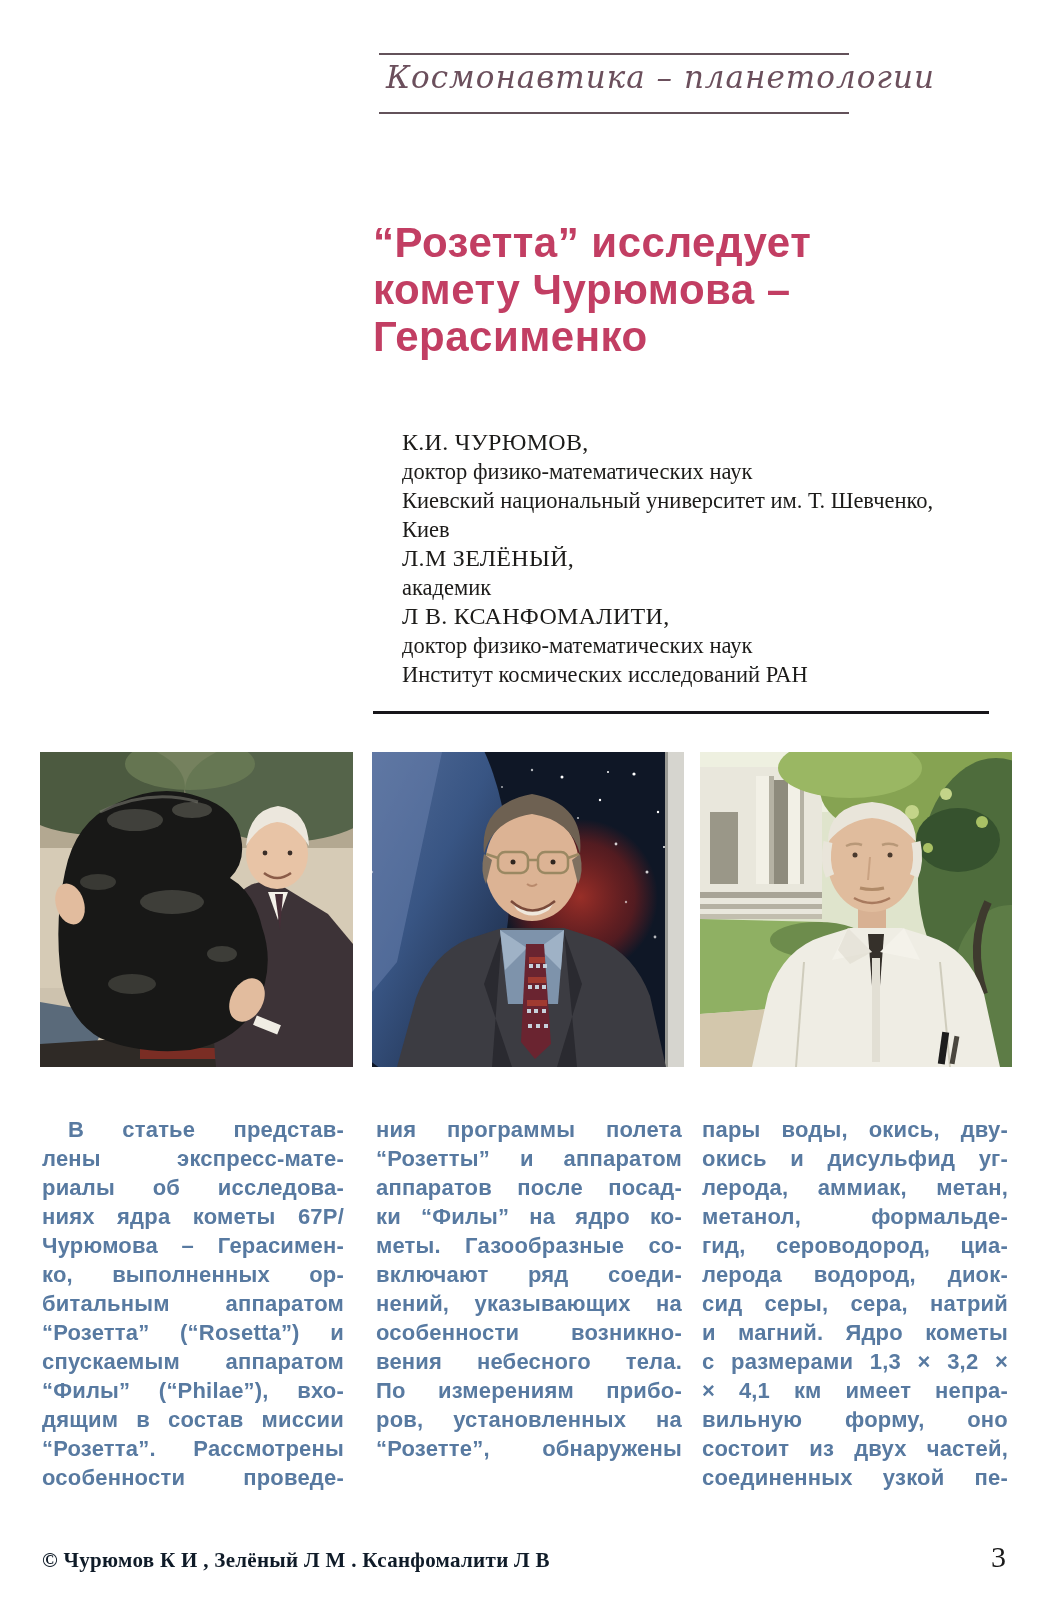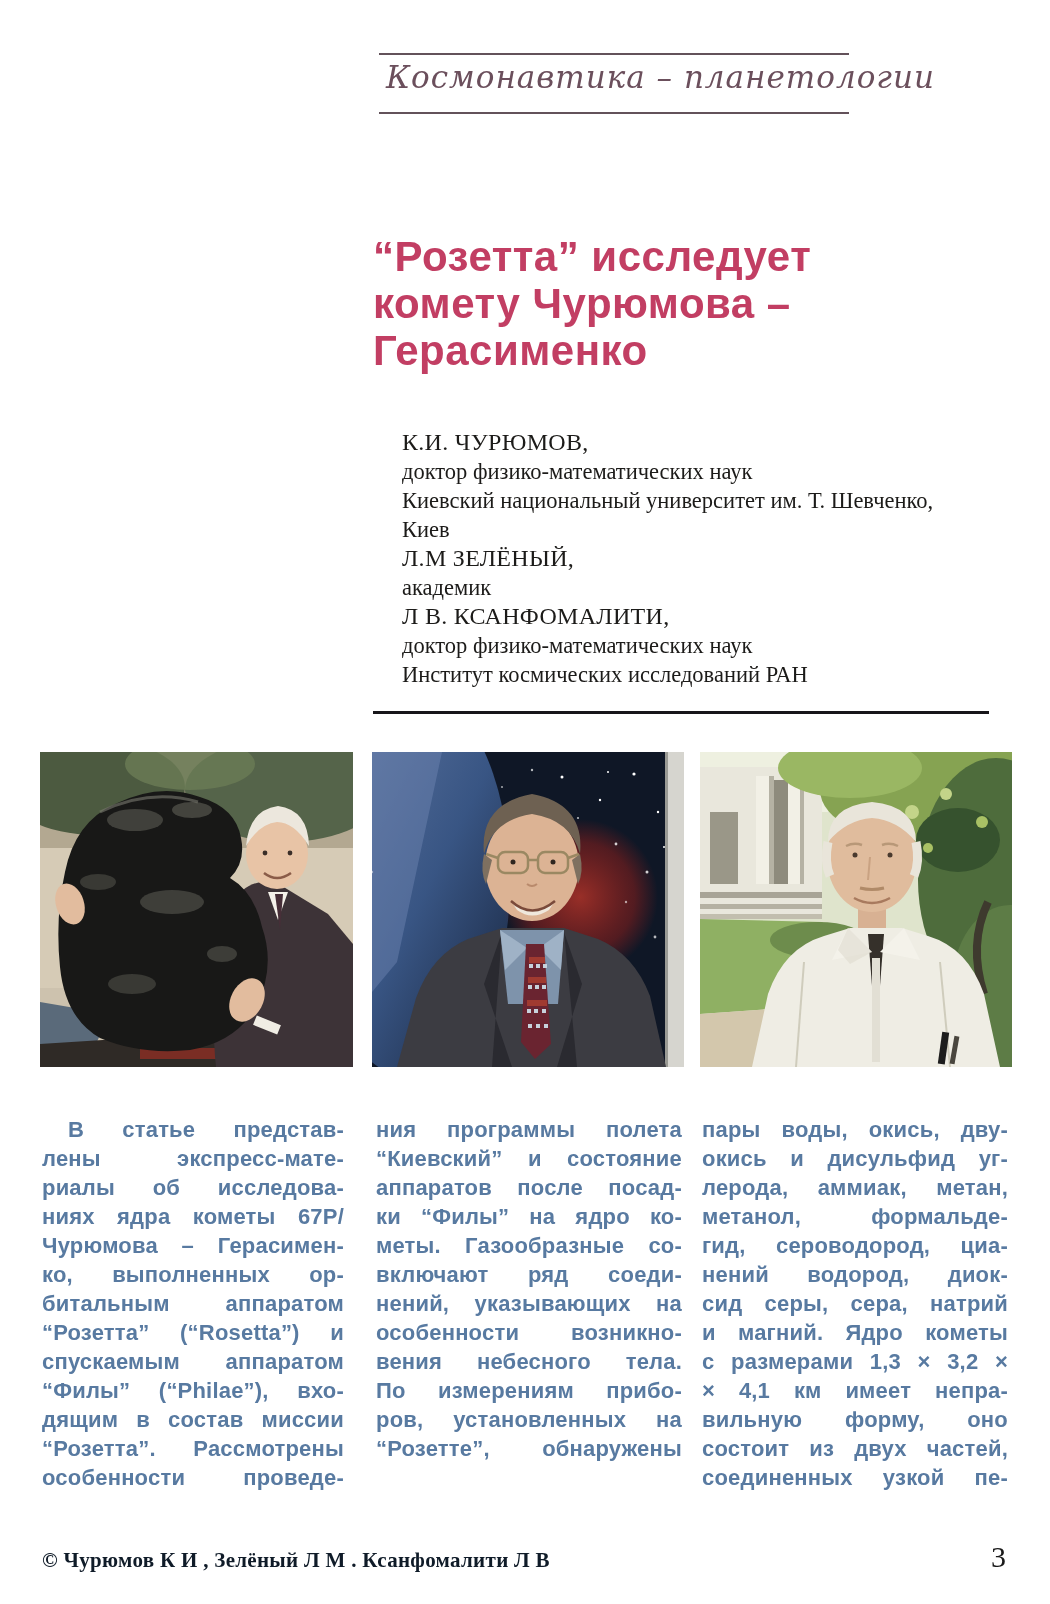--- a/index.html
+++ b/index.html
@@ -12,21 +12,21 @@
   .rubric-rule{position:absolute;left:379px;width:470px;height:2px;background:#63525a;}
   .rule-top{top:53px;}
   .rule-bottom{top:112px;}
   .rubric{
     position:absolute;left:386px;top:59px;width:470px;
     font-family:"DejaVu Serif",serif;font-style:italic;
     font-size:31px;color:#6b4f5c;letter-spacing:1px;white-space:nowrap;
   }
   
   .article-title{
-    position:absolute;left:373px;top:233px;margin:0;
+    position:absolute;left:373px;top:219px;margin:0;
     font-size:42px;line-height:47px;font-weight:bold;letter-spacing:.5px;
     color:#c23e63;
   }
   
   .authors{
     position:absolute;left:373px;top:428px;width:620px;
     font-family:"Liberation Serif",serif;color:#1c1b19;
     font-size:22.5px;line-height:29px;margin-left:29px;
   }
   .author-name{font-size:24px;letter-spacing:.3px;}
@@ -284,39 +284,39 @@
       <div class="tline">битальным аппаратом</div>
       <div class="tline">“Розетта” (“Rosetta”) и</div>
       <div class="tline">спускаемым аппаратом</div>
       <div class="tline">“Филы” (“Philae”), вхо-</div>
       <div class="tline">дящим в состав миссии</div>
       <div class="tline">“Розетта”. Рассмотрены</div>
       <div class="tline">особенности проведе-</div>
     </div>
   <div class="col col-2">
       <div class="tline">ния программы полета</div>
-      <div class="tline">“Киевский” и состояние</div>
+      <div class="tline">“Розетты” и аппаратом</div>
       <div class="tline">аппаратов после посад-</div>
       <div class="tline">ки “Филы” на ядро ко-</div>
       <div class="tline">меты. Газообразные со-</div>
       <div class="tline">включают ряд соеди-</div>
       <div class="tline">нений, указывающих на</div>
       <div class="tline">особенности возникно-</div>
       <div class="tline">вения небесного тела.</div>
       <div class="tline">По измерениям прибо-</div>
       <div class="tline">ров, установленных на</div>
       <div class="tline">“Розетте”, обнаружены</div>
     </div>
   <div class="col col-3">
       <div class="tline">пары воды, окись, дву-</div>
       <div class="tline">окись и дисульфид уг-</div>
       <div class="tline">лерода, аммиак, метан,</div>
       <div class="tline">метанол, формальде-</div>
       <div class="tline">гид, сероводород, циа-</div>
-      <div class="tline">нений водород, диок-</div>
+      <div class="tline">лерода водород, диок-</div>
       <div class="tline">сид серы, сера, натрий</div>
       <div class="tline">и магний. Ядро кометы</div>
       <div class="tline">с размерами 1,3 × 3,2 ×</div>
       <div class="tline">× 4,1 км имеет непра-</div>
       <div class="tline">вильную форму, оно</div>
       <div class="tline">состоит из двух частей,</div>
       <div class="tline">соединенных узкой пе-</div>
     </div>
 
   <div class="copyright">© Чурюмов К И , Зелёный Л М . Ксанфомалити Л В</div>

